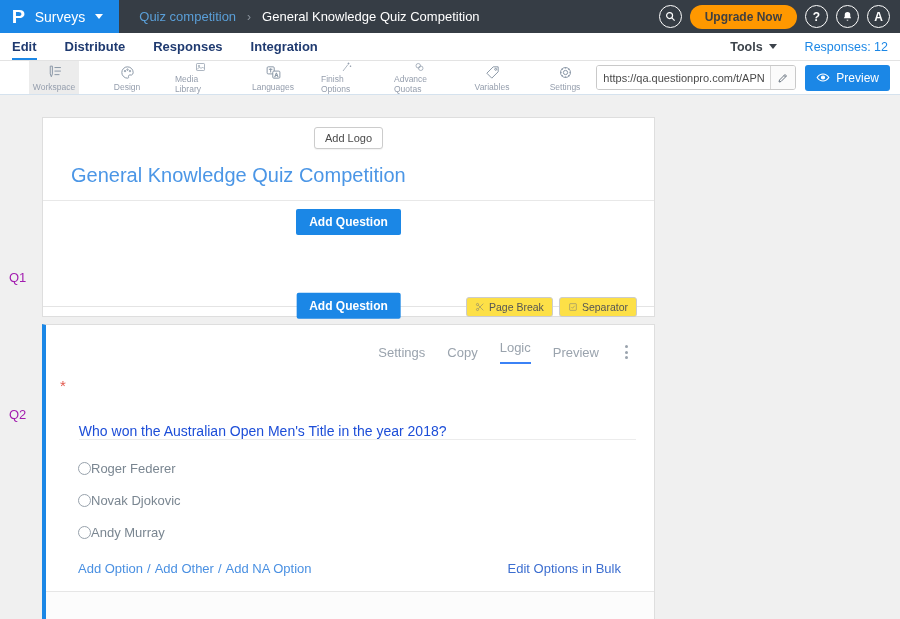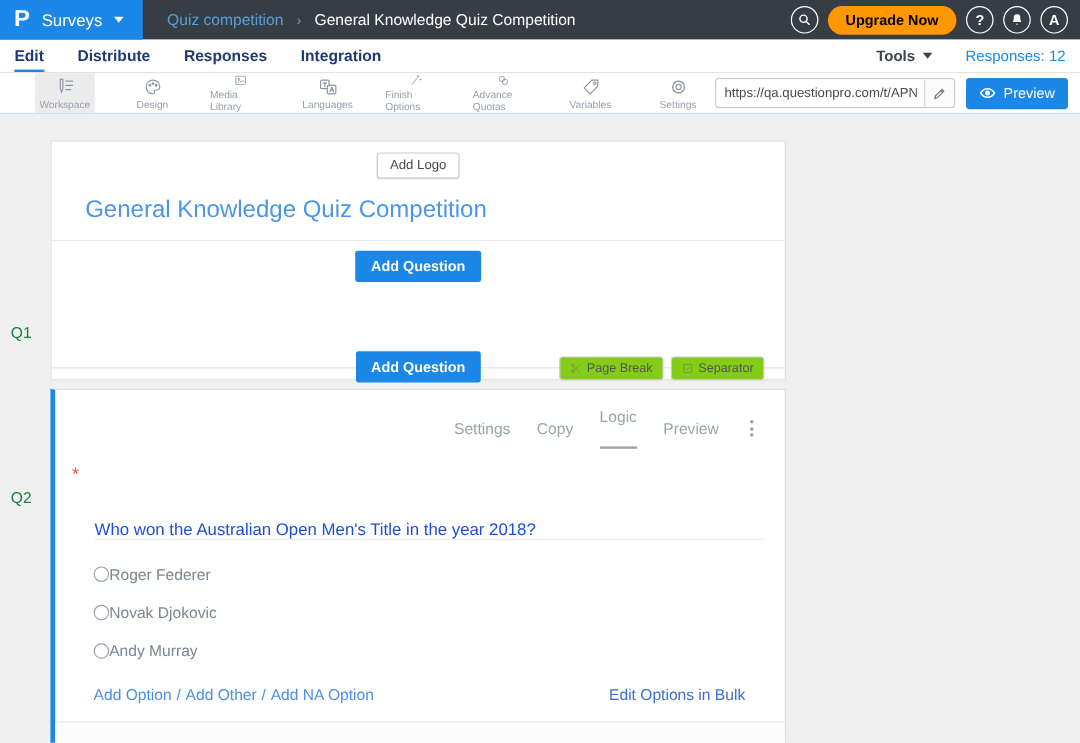--- a/index.html
+++ b/index.html
@@ -11,21 +11,21 @@
   .logo-area { background:#1b87e6; height:33px; display:flex; align-items:center; gap:10px; padding:0 16px 0 12px; cursor:pointer; }
   .logo-p { font-size:19px; font-weight:bold; color:#fff; transform:scaleX(1.05); }
   .surveys-label { font-size:14px; }
   .caret-down-w { width:0; height:0; border-left:4px solid transparent; border-right:4px solid transparent; border-top:5px solid #fff; }
   .breadcrumb { display:flex; align-items:center; gap:11px; margin-left:20px; font-size:13px; }
   .bc-parent { color:#5a9fd8; cursor:pointer; }
   .bc-sep { color:#8b939c; font-size:12px; }
   .bc-current { color:#fff; }
   .topbar-right { margin-left:auto; display:flex; align-items:center; gap:8px; padding-right:10px; }
   .circle-btn { width:23px; height:23px; border:1.5px solid #fff; border-radius:50%; display:flex; align-items:center; justify-content:center; font-size:12px; font-weight:bold; color:#fff; cursor:pointer; background:transparent; }
-  .upgrade-btn { background:#ff9800; color:#000000; border:none; border-radius:12px; font-size:12px; font-weight:bold; padding:5px 15px; cursor:pointer; font-family:"Liberation Sans",sans-serif; }
+  .upgrade-btn { background:#ff9800; color:#404040; border:none; border-radius:12px; font-size:12px; font-weight:bold; padding:5px 15px; cursor:pointer; font-family:"Liberation Sans",sans-serif; }
 
   
   .nav-tabs { height:28px; background:#fff; border-bottom:1px solid #e3e3e3; display:flex; align-items:stretch; padding:0 12px; font-size:13px; }
   .tab { display:flex; align-items:center; margin-right:28px; color:#1f3a70; font-weight:bold; cursor:pointer; border-bottom:2px solid transparent; padding-top:2px; }
   .tab.active { border-bottom-color:#1b87e6; }
   .nav-right { margin-left:auto; display:flex; align-items:center; gap:28px; }
   .tools-menu { display:flex; align-items:center; gap:6px; color:#3c434b; font-weight:bold; font-size:12.5px; cursor:pointer; }
   .caret-down-d { width:0; height:0; border-left:4px solid transparent; border-right:4px solid transparent; border-top:5px solid #3c434b; }
   .responses { color:#1b87e6; font-size:12.5px; }
 
@@ -36,45 +36,45 @@
   .tool-item svg { stroke:#8a97a6; fill:none; stroke-width:1.4; }
   .toolbar-right { margin-left:auto; display:flex; align-items:center; padding-right:10px; }
   .url-box { width:200px; height:25px; border:1px solid #c9c9c9; border-radius:3px; background:#fff; display:flex; overflow:hidden; }
   .url-input { flex:1; border:none; outline:none; font-size:11px; color:#4a4a4a; padding:0 6px; font-family:"Liberation Sans",sans-serif; min-width:0; }
   .pencil-btn { width:25px; border:none; border-left:1px solid #d6d6d6; background:#fbfbfb; display:flex; align-items:center; justify-content:center; cursor:pointer; }
   .preview-btn { margin-left:9px; background:#1b87e6; color:#fff; border:none; border-radius:3px; font-size:12px; padding:6px 11px; display:flex; align-items:center; gap:6px; cursor:pointer; font-family:"Liberation Sans",sans-serif; }
 
   
   .page { height:528px; background:#f0f0f0; padding-top:22px; }
   .content { position:relative; width:613px; margin-left:42px; }
-  .q-label { position:absolute; left:-33px; color:#15803d; font-size:13px; }
+  .q-label { position:absolute; left:-33px; color:#a21caf; font-size:13px; }
   .q1-label { top:153px; }
   .q2-label { top:290px; }
 
   
   .card { background:#fff; border:1px solid #dedede; }
   .add-logo-row { display:flex; justify-content:center; padding-top:9px; }
   .add-logo-btn { background:#fff; border:1px solid #ccc; border-radius:3px; font-size:11px; color:#4a4a4a; padding:4px 10px; cursor:pointer; box-shadow:0 1px 1px rgba(0,0,0,.05); font-family:"Liberation Sans",sans-serif; }
   .survey-title { color:#4b96e6; font-size:20px; font-weight:400; padding:15px 28px 13px 28px; cursor:text; }
   .divider { border-top:1px solid #e8e8e8; }
   .add-q-row { display:flex; justify-content:center; padding:8px 0; }
   .add-q-btn { background:#1b87e6; color:#fff; border:none; border-radius:2px; font-size:12px; font-weight:bold; padding:6px 13px; cursor:pointer; font-family:"Liberation Sans",sans-serif; }
   .sports-bar { margin:44px 32px 0 28px; background:#2b4160; color:#fff; font-size:13px; font-weight:bold; padding:4px 12px; cursor:pointer; }
   .card1-bottom { position:relative; border-top:1px solid #e4e4e4; margin-top:63px; height:10px; }
   .card1-bottom .add-q-btn { position:absolute; left:50%; top:0; transform:translate(-50%,-55%); }
   .right-btns { position:absolute; right:17px; top:0; transform:translateY(-50%); display:flex; gap:6px; }
-  .mini-btn { background:#84cc16; border:1px solid #ccc; border-radius:3px; font-size:10.5px; color:#555; padding:3px 8px; display:inline-flex; align-items:center; gap:4px; cursor:pointer; font-family:"Liberation Sans",sans-serif; }
+  .mini-btn { background:#fde047; border:1px solid #ccc; border-radius:3px; font-size:10.5px; color:#555; padding:3px 8px; display:inline-flex; align-items:center; gap:4px; cursor:pointer; font-family:"Liberation Sans",sans-serif; }
   .mini-btn svg { stroke:#777; fill:none; stroke-width:1.3; }
   .card-gap { height:7px; }
 
   
   .q-card { border-left:4px solid #1b87e6; }
   .q2-header { display:flex; justify-content:flex-end; align-items:center; gap:22px; padding:15px 22px 4px 24px; font-size:13px; color:#9aa3ad; }
   .q2-header .hlink { cursor:pointer; }
-  .logic-link { border-bottom:2px solid #a3a3a3; padding-bottom:17px; }
+  .logic-link { border-bottom:2px solid #3b82f6; padding-bottom:7px; }
   .more-dots { display:flex; flex-direction:column; gap:2.5px; cursor:pointer; padding:2px 4px; }
   .more-dots i { width:3px; height:3px; border-radius:50%; background:#9aa3ad; }
   .q2-question { display:flex; gap:13px; padding:8px 18px 0 14px; }
   .req-star { color:#e2574c; font-size:15px; padding-top:1px; }
   .q-text-field { flex:1; border-bottom:1px solid #ececec; font-size:14px; color:#1d4ed8; cursor:text;margin-top:47px; }
   .q2-options { padding:21px 24px 0 32px; }
   .option-row { display:flex; align-items:center; margin-bottom:17px; cursor:pointer; }
   .radio { width:13px; height:13px; border:1px solid #98a2ac; border-radius:50%; background:#fff; flex:none; }
   .option-label { color:#7a8691; font-size:13px; }
   .q2-links { display:flex; justify-content:space-between; align-items:center; padding:4px 33px 15px 32px; font-size:13px; }

